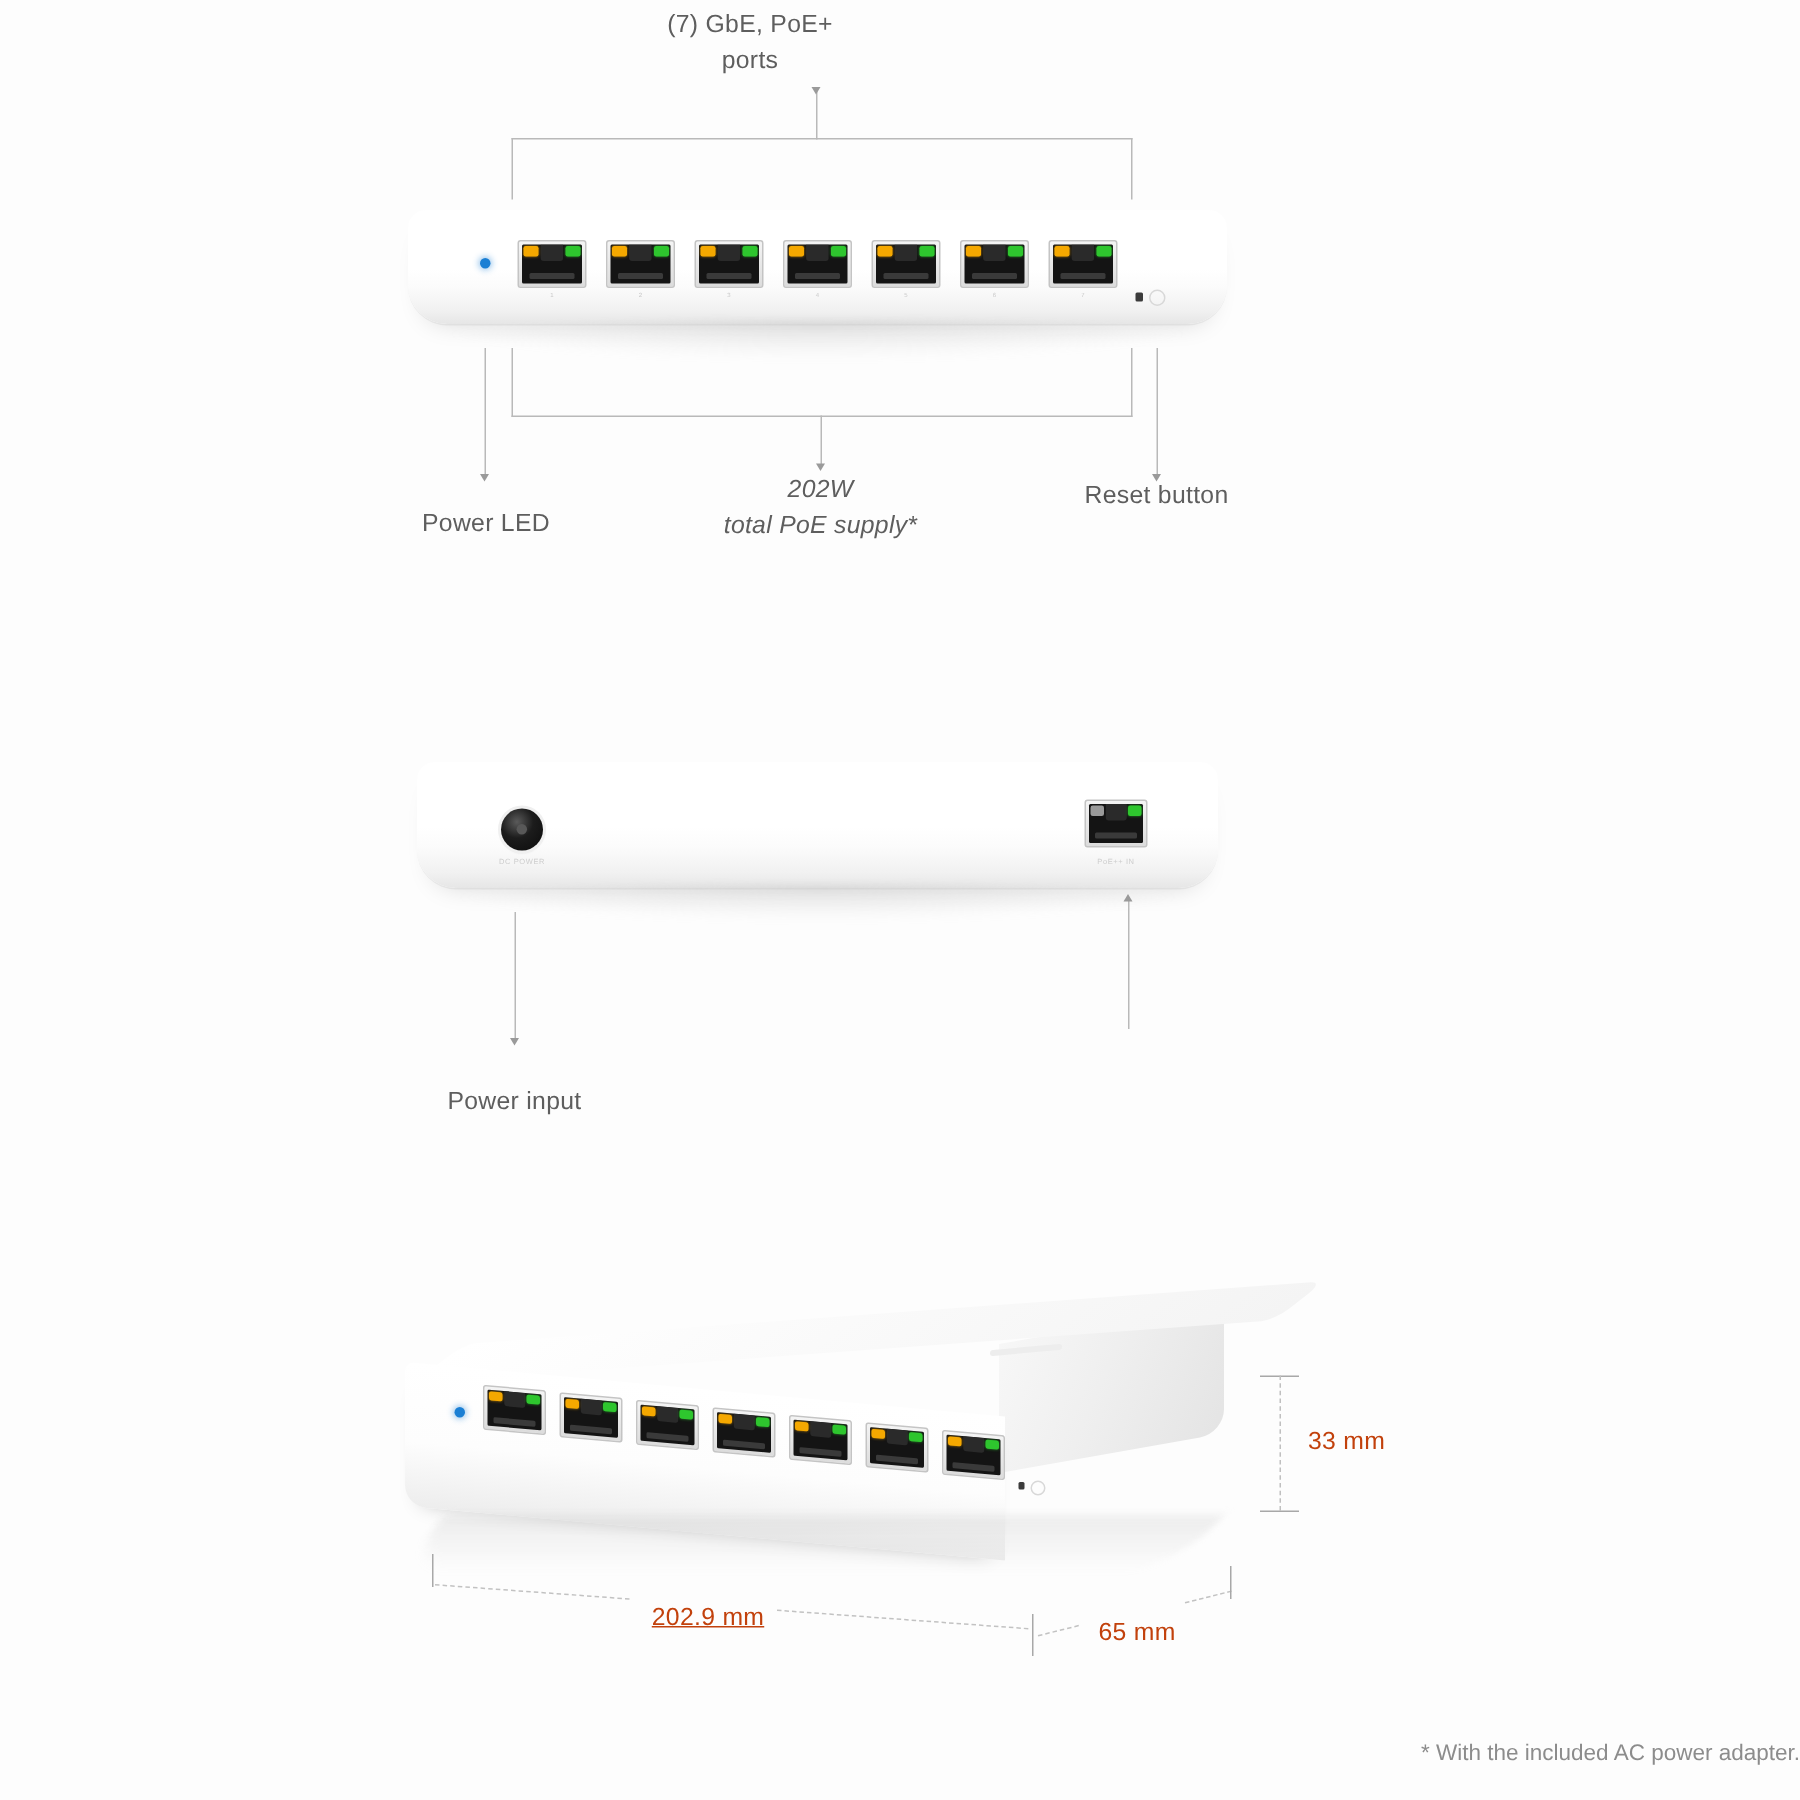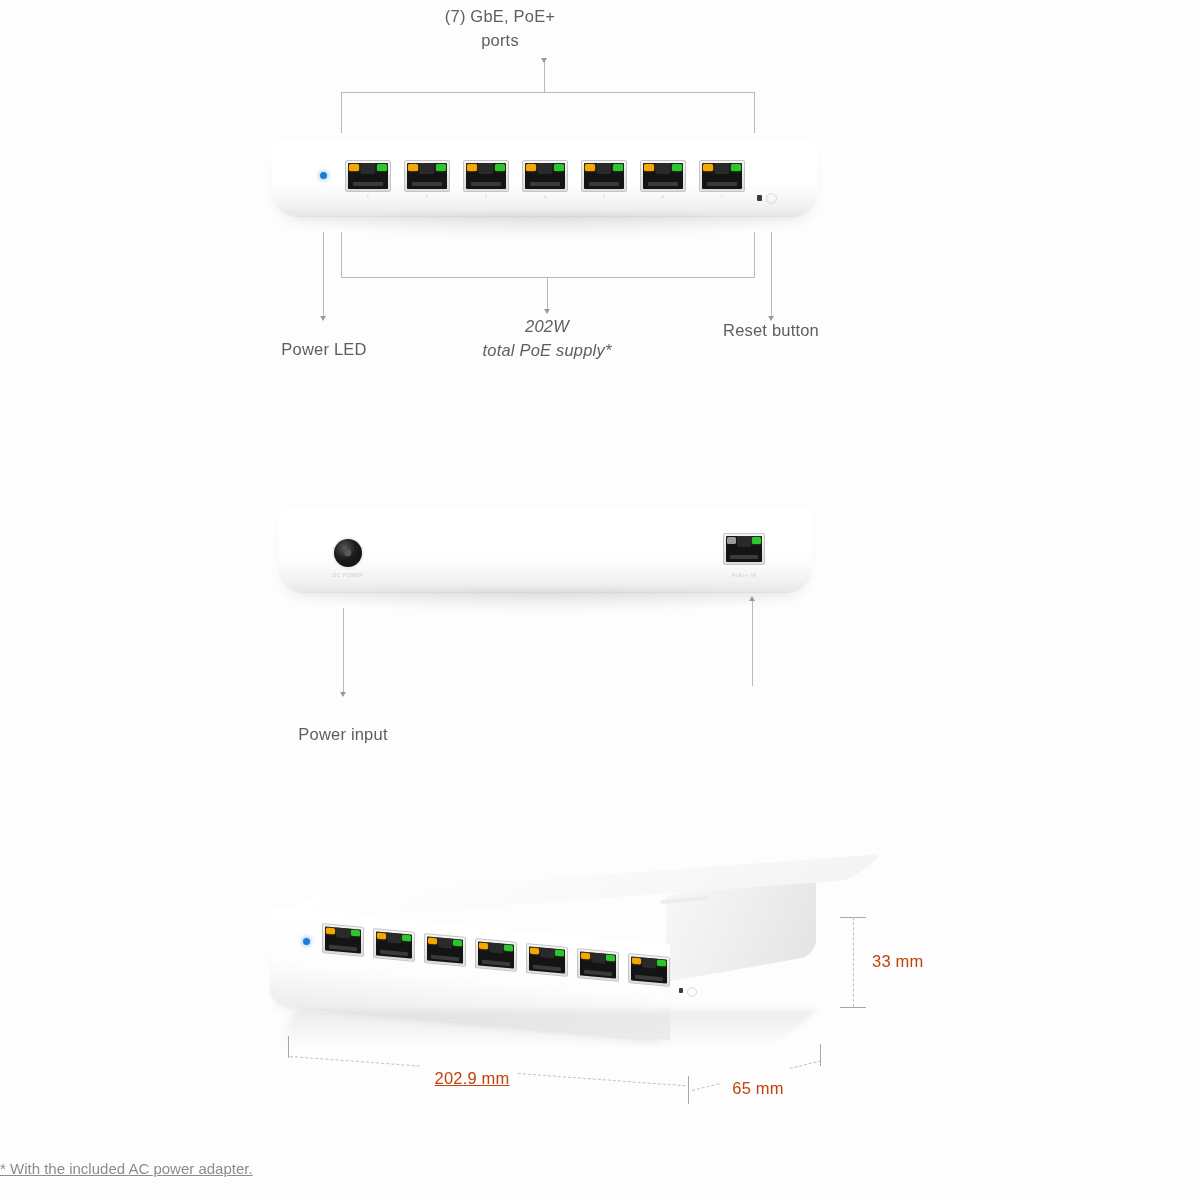--- a/index.html
+++ b/index.html
@@ -31,24 +31,23 @@
     text-align: center;
     letter-spacing: 0.2px;
     white-space: pre-line;
   }
   .label.dim { color: #c2410c; }
   .footnote {
     position: absolute;
     font-size: 15px;
     line-height: 22px;
     color: #8c8c8c;
-    text-align: left;
+    text-align: right;
     width: 100%;
     left: 0;
-    text-decoration: underline;
   }
 
   
   .vline {
     position: absolute;
     width: 1px;
     background: #b9b9b9;
   }
   .arrowhead {
     position: absolute;

